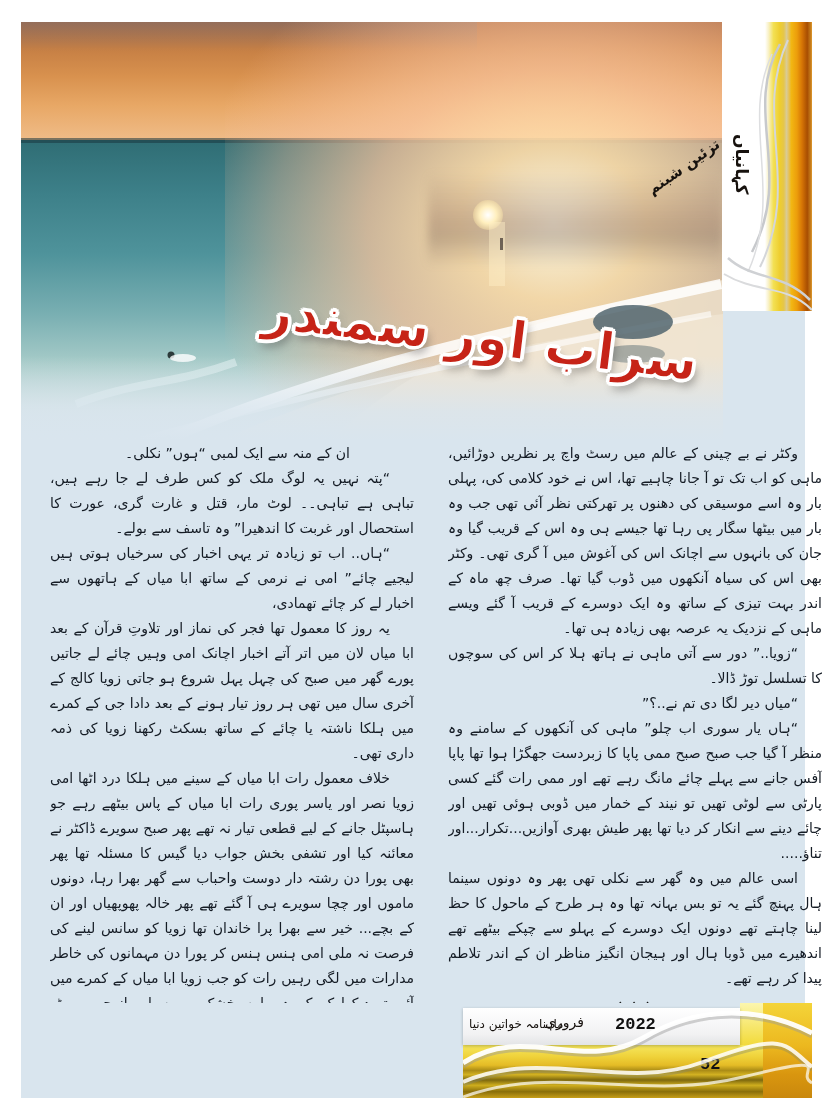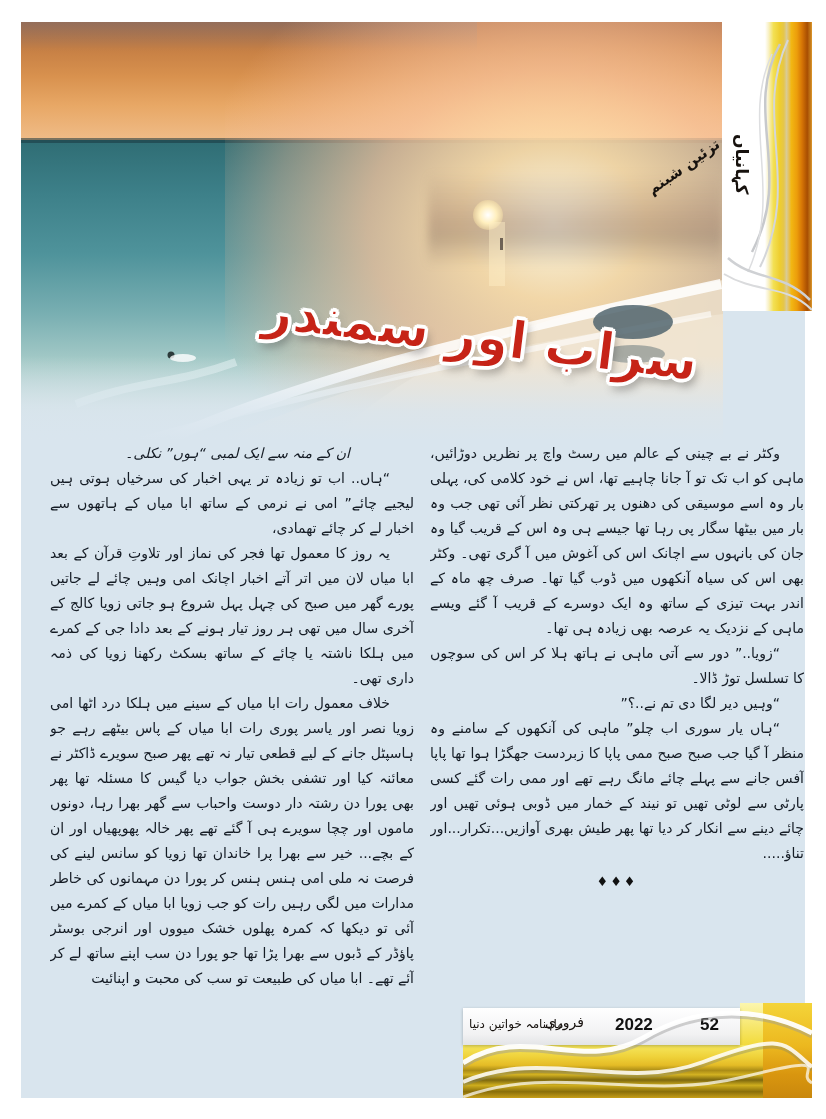--- a/index.html
+++ b/index.html
@@ -41,39 +41,39 @@
   .sidebar{position:absolute;left:722px;top:22px;width:90px;height:289px;background:#ffffff;}
   .stripes{position:absolute;right:0;top:0;width:47px;height:100%;
        background:linear-gradient(90deg,#ffffff 0%,#f8f0c2 8%,#f3e053 18%,#eecd2e 32%,#e5c64a 40%,#d9cb96 46%,#f2b713 56%,#ec9d0b 68%,#d57405 79%,#a84e02 90%,#c57c1c 97%,#e09a2e 100%);}
   .tab-label{position:absolute;left:10px;top:112px;writing-mode:vertical-rl;
        font-size:17px;font-weight:700;color:#17120e;letter-spacing:2px;}
 
   
   .columns{position:absolute;left:0;top:441px;width:826px;height:562px;}
   .col{position:absolute;top:0;height:562px;overflow:hidden;direction:rtl;
        font-size:14px;line-height:25px;color:#141b24;text-align:justify;}
-  .col-right{left:430px;width:374px;}
+  .col-right{left:448px;width:374px;}
   .col-left{left:50px;width:364px;}
   .col p{margin:0;text-indent:24px;}
-  .col p.deep-indent{text-indent:64px;font-style:italic;}
+  .col p.deep-indent{text-indent:64px;}
   .divider{text-align:center !important;text-indent:0 !important;font-size:13px;letter-spacing:2px;color:#111;margin:3px 0 !important;}
 
   
   .footer{position:absolute;left:463px;top:1003px;width:349px;height:95px;}
   .f-ystrip{position:absolute;left:277px;top:0;width:23px;height:95px;
        background:linear-gradient(180deg,#fcf6ae 0%,#f3dd45 40%,#e7bc1d 75%,#d9a814 100%);}
   .f-gblock{position:absolute;left:300px;top:0;width:49px;height:95px;
        background:linear-gradient(180deg,#f4d439 0%,#ecb81f 45%,#d9960f 75%,#c9880d 100%);}
   .f-gband{position:absolute;left:0;top:42px;width:300px;height:53px;
        background:linear-gradient(180deg,#f6e75e 0%,#efd23a 22%,#e5bc26 38%,#ab8c16 48%,#d3b222 56%,#7d680e 66%,#cfae1e 76%,#8a6f0a 88%,#c79f18 100%);}
   .f-white{position:absolute;left:0;top:5px;width:277px;height:37px;
        background:linear-gradient(180deg,#ffffff 0%,#f2f2f3 70%,#e3e4e6 100%);
        box-shadow:0 1px 3px rgba(0,0,0,.25);}
-  .f-num{position:absolute;top:7px;font-family:Liberation Sans, sans-serif;font-weight:700;font-size:17px;color:#111;}
-  .f-page{left:237px;}
+  .f-num{position:absolute;top:7px;font-family:Liberation Mono, monospace;font-weight:700;font-size:17px;color:#111;}
+  .f-page{left:237px;margin-top:40px;}
   .f-year{left:152px;}
   .f-month{position:absolute;left:82px;top:6px;font-size:14px;font-weight:400;color:#17120e;direction:rtl;}
   .f-mag{position:absolute;left:6px;top:9px;font-size:12px;font-weight:400;color:#17120e;direction:rtl;}
   svg{display:block;}
 </style>
 </head>
 <body>
 
 <div class="page">
 
@@ -115,27 +115,29 @@
       <path d="M6,236 C30,258 60,250 88,278" stroke="#cfd1d4" stroke-width="2.5" fill="none"></path>
       <path d="M2,252 C35,272 65,262 90,288" stroke="#dadbdd" stroke-width="2" fill="none"></path>
     </svg>
     <div class="tab-label">کہانیاں</div>
   </div>
 
   <div class="columns">
     <div class="col col-right">
       <p>وکٹر نے بے چینی کے عالم میں رسٹ واچ پر نظریں دوڑائیں، ماہی کو اب تک تو آ جانا چاہیے تھا، اس نے خود کلامی کی، پہلی بار وہ اسے موسیقی کی دھنوں پر تھرکتی نظر آئی تھی جب وہ بار میں بیٹھا سگار پی رہا تھا جیسے ہی وہ اس کے قریب گیا وہ جان کی بانہوں سے اچانک اس کی آغوش میں آ گری تھی۔ وکٹر بھی اس کی سیاہ آنکھوں میں ڈوب گیا تھا۔ صرف چھ ماہ کے اندر بہت تیزی کے ساتھ وہ ایک دوسرے کے قریب آ گئے ویسے ماہی کے نزدیک یہ عرصہ بھی زیادہ ہی تھا۔</p>
       <p>“زویا..” دور سے آتی ماہی نے ہاتھ ہلا کر اس کی سوچوں کا تسلسل توڑ ڈالا۔</p>
-      <p>“وہیں دیر لگا دی تم نے..؟”</p>
+      <p>“میاں دیر لگا دی تم نے..؟”</p>
       <p>“ہاں یار سوری اب چلو” ماہی کی آنکھوں کے سامنے وہ منظر آ گیا جب صبح صبح ممی پاپا کا زبردست جھگڑا ہوا تھا پاپا آفس جانے سے پہلے چائے مانگ رہے تھے اور ممی رات گئے کسی پارٹی سے لوٹی تھیں تو نیند کے خمار میں ڈوبی ہوئی تھیں اور چائے دینے سے انکار کر دیا تھا پھر طیش بھری آوازیں...تکرار...اور تناؤ.....</p>
+      <p>اسی عالم میں وہ گھر سے نکلی تھی پھر وہ دونوں سینما ہال پہنچ گئے یہ تو بس بہانہ تھا وہ ہر طرح کے ماحول کا حظ لینا چاہتے تھے دونوں ایک دوسرے کے پہلو سے چپکے بیٹھے تھے اندھیرے میں ڈوبا ہال اور ہیجان انگیز مناظر ان کے اندر تلاطم پیدا کر رہے تھے۔</p>
       <p class="divider">♦♦♦</p>
 
     </div>
     <div class="col col-left">
       <p class="deep-indent">ان کے منہ سے ایک لمبی “ہوں” نکلی۔</p>
+      <p>“پتہ نہیں یہ لوگ ملک کو کس طرف لے جا رہے ہیں، تباہی ہے تباہی۔۔ لوٹ مار، قتل و غارت گری، عورت کا استحصال اور غربت کا اندھیرا” وہ تاسف سے بولے۔</p>
       <p>“ہاں.. اب تو زیادہ تر یہی اخبار کی سرخیاں ہوتی ہیں لیجیے چائے” امی نے نرمی کے ساتھ ابا میاں کے ہاتھوں سے اخبار لے کر چائے تھمادی،</p>
       <p>یہ روز کا معمول تھا فجر کی نماز اور تلاوتِ قرآن کے بعد ابا میاں لان میں اتر آتے اخبار اچانک امی وہیں چائے لے جاتیں پورے گھر میں صبح کی چہل پہل شروع ہو جاتی زویا کالج کے آخری سال میں تھی ہر روز تیار ہونے کے بعد دادا جی کے کمرے میں ہلکا ناشتہ یا چائے کے ساتھ بسکٹ رکھنا زویا کی ذمہ داری تھی۔</p>
       <p>خلاف معمول رات ابا میاں کے سینے میں ہلکا درد اٹھا امی زویا نصر اور یاسر پوری رات ابا میاں کے پاس بیٹھے رہے جو ہاسپٹل جانے کے لیے قطعی تیار نہ تھے پھر صبح سویرے ڈاکٹر نے معائنہ کیا اور تشفی بخش جواب دیا گیس کا مسئلہ تھا پھر بھی پورا دن رشتہ دار دوست واحباب سے گھر بھرا رہا، دونوں ماموں اور چچا سویرے ہی آ گئے تھے پھر خالہ پھوپھیاں اور ان کے بچے... خیر سے بھرا پرا خاندان تھا زویا کو سانس لینے کی فرصت نہ ملی امی ہنس ہنس کر پورا دن مہمانوں کی خاطر مدارات میں لگی رہیں رات کو جب زویا ابا میاں کے کمرے میں آئی تو دیکھا کہ کمرہ پھلوں خشک میووں اور انرجی بوسٹر پاؤڈر کے ڈبوں سے بھرا پڑا تھا جو پورا دن سب اپنے ساتھ لے کر آئے تھے۔ ابا میاں کی طبیعت تو سب کی محبت و اپنائیت</p>
     </div>
   </div>
 
   <div class="footer">
     <div class="f-ystrip"></div>
     <div class="f-gblock"></div>
     <div class="f-gband"></div>

